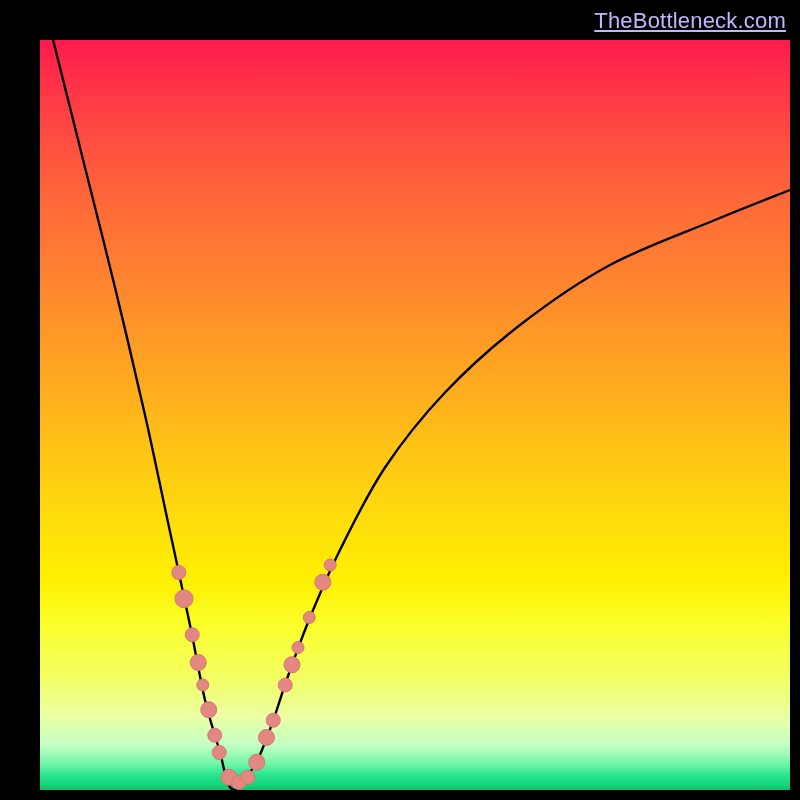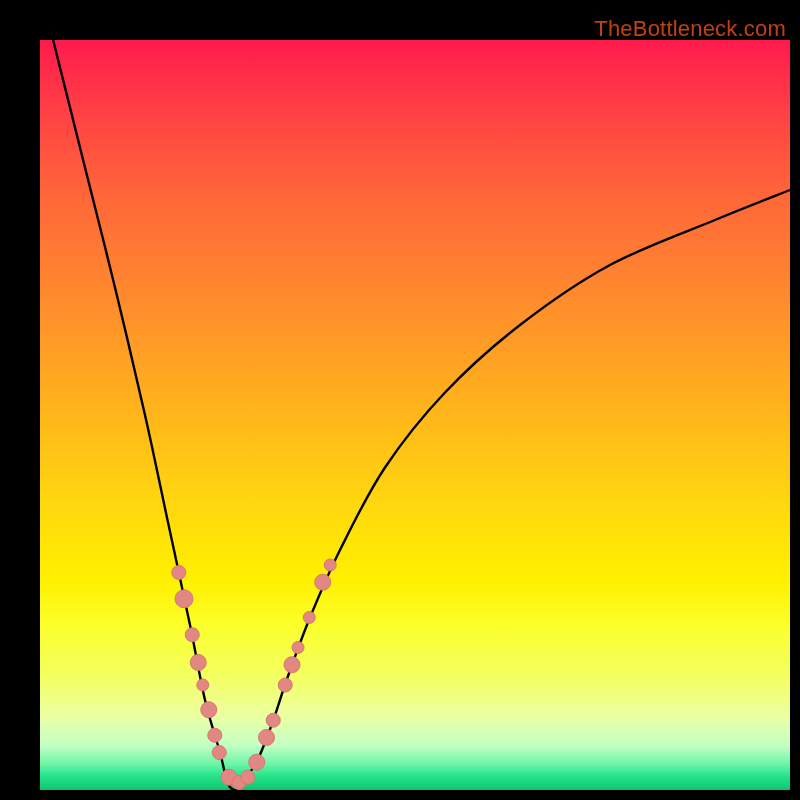--- a/index.html
+++ b/index.html
@@ -38,28 +38,29 @@
       #ecffa1 90%,
       #c4ffc4 94%,
       #70f5a8 96.5%,
       #28e58e 98%,
       #14cf78 99.5%,
       #0fbf6d 100%
     );
   }
   .watermark {
     position: absolute;
-    top: 16px;
+    top: 8px;
     right: 14px;
-    color: #c2410c;
+    color: #c4b5fd;
     font-size: 22px;
     font-weight: 500;
     font-family: Arial, Helvetica, sans-serif;
     letter-spacing: 0.2px;
     user-select: none;
+    text-decoration: underline;
   }
   svg.curve {
     position: absolute;
     left: 0;
     top: 0;
     width: 750px;
     height: 750px;
     overflow: visible;
   }
 </style>

